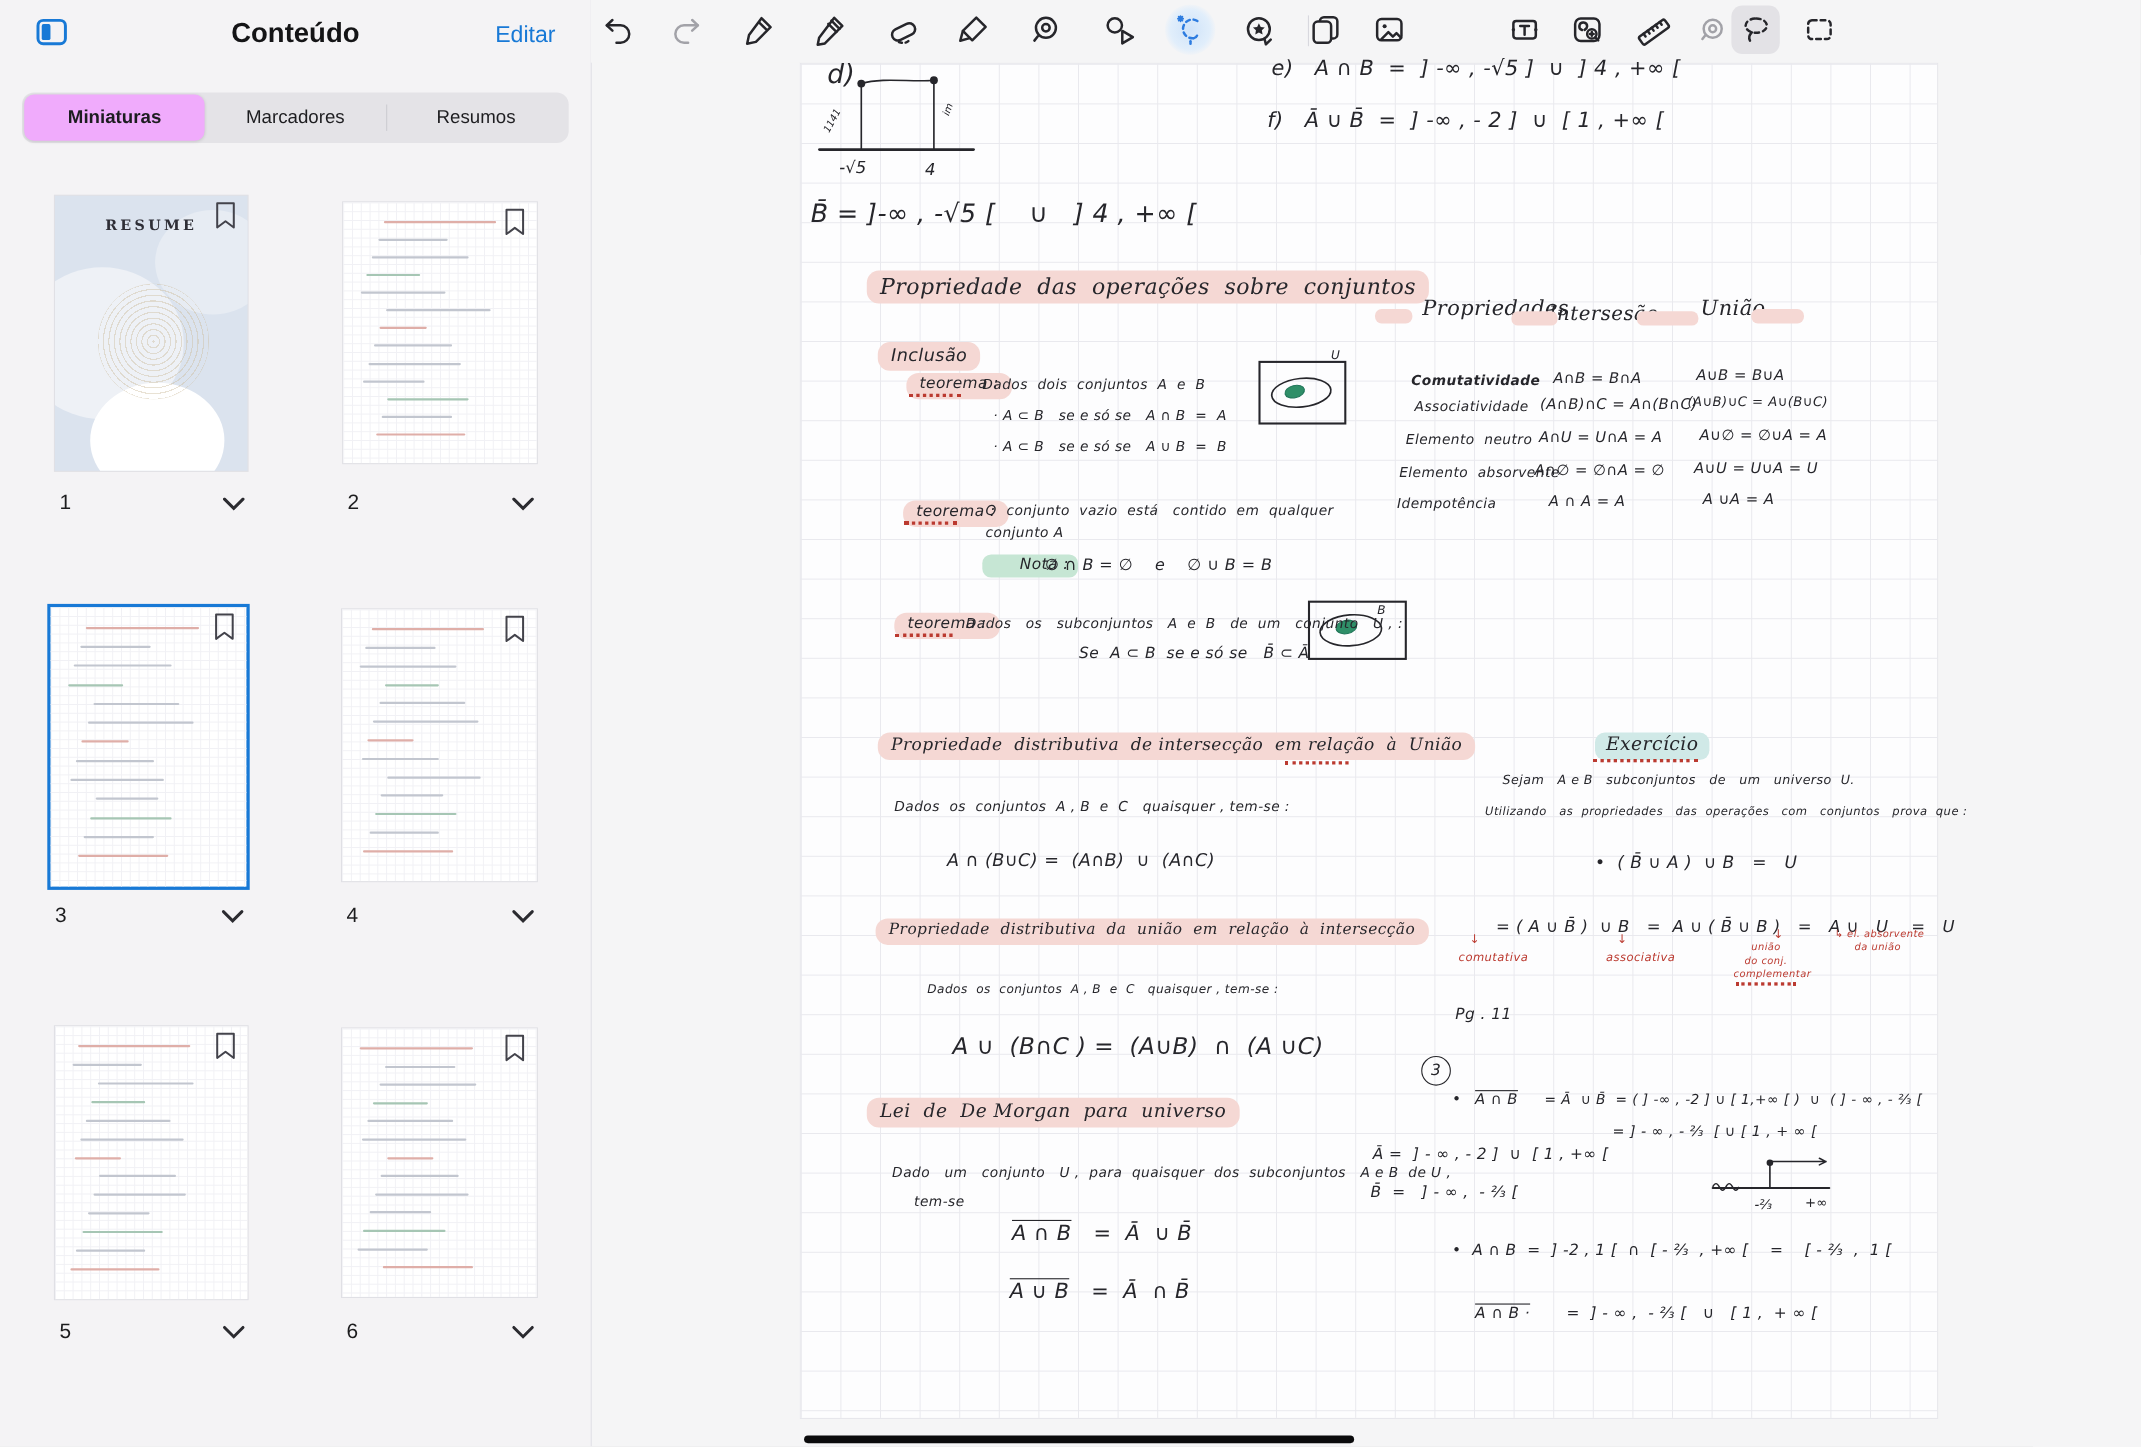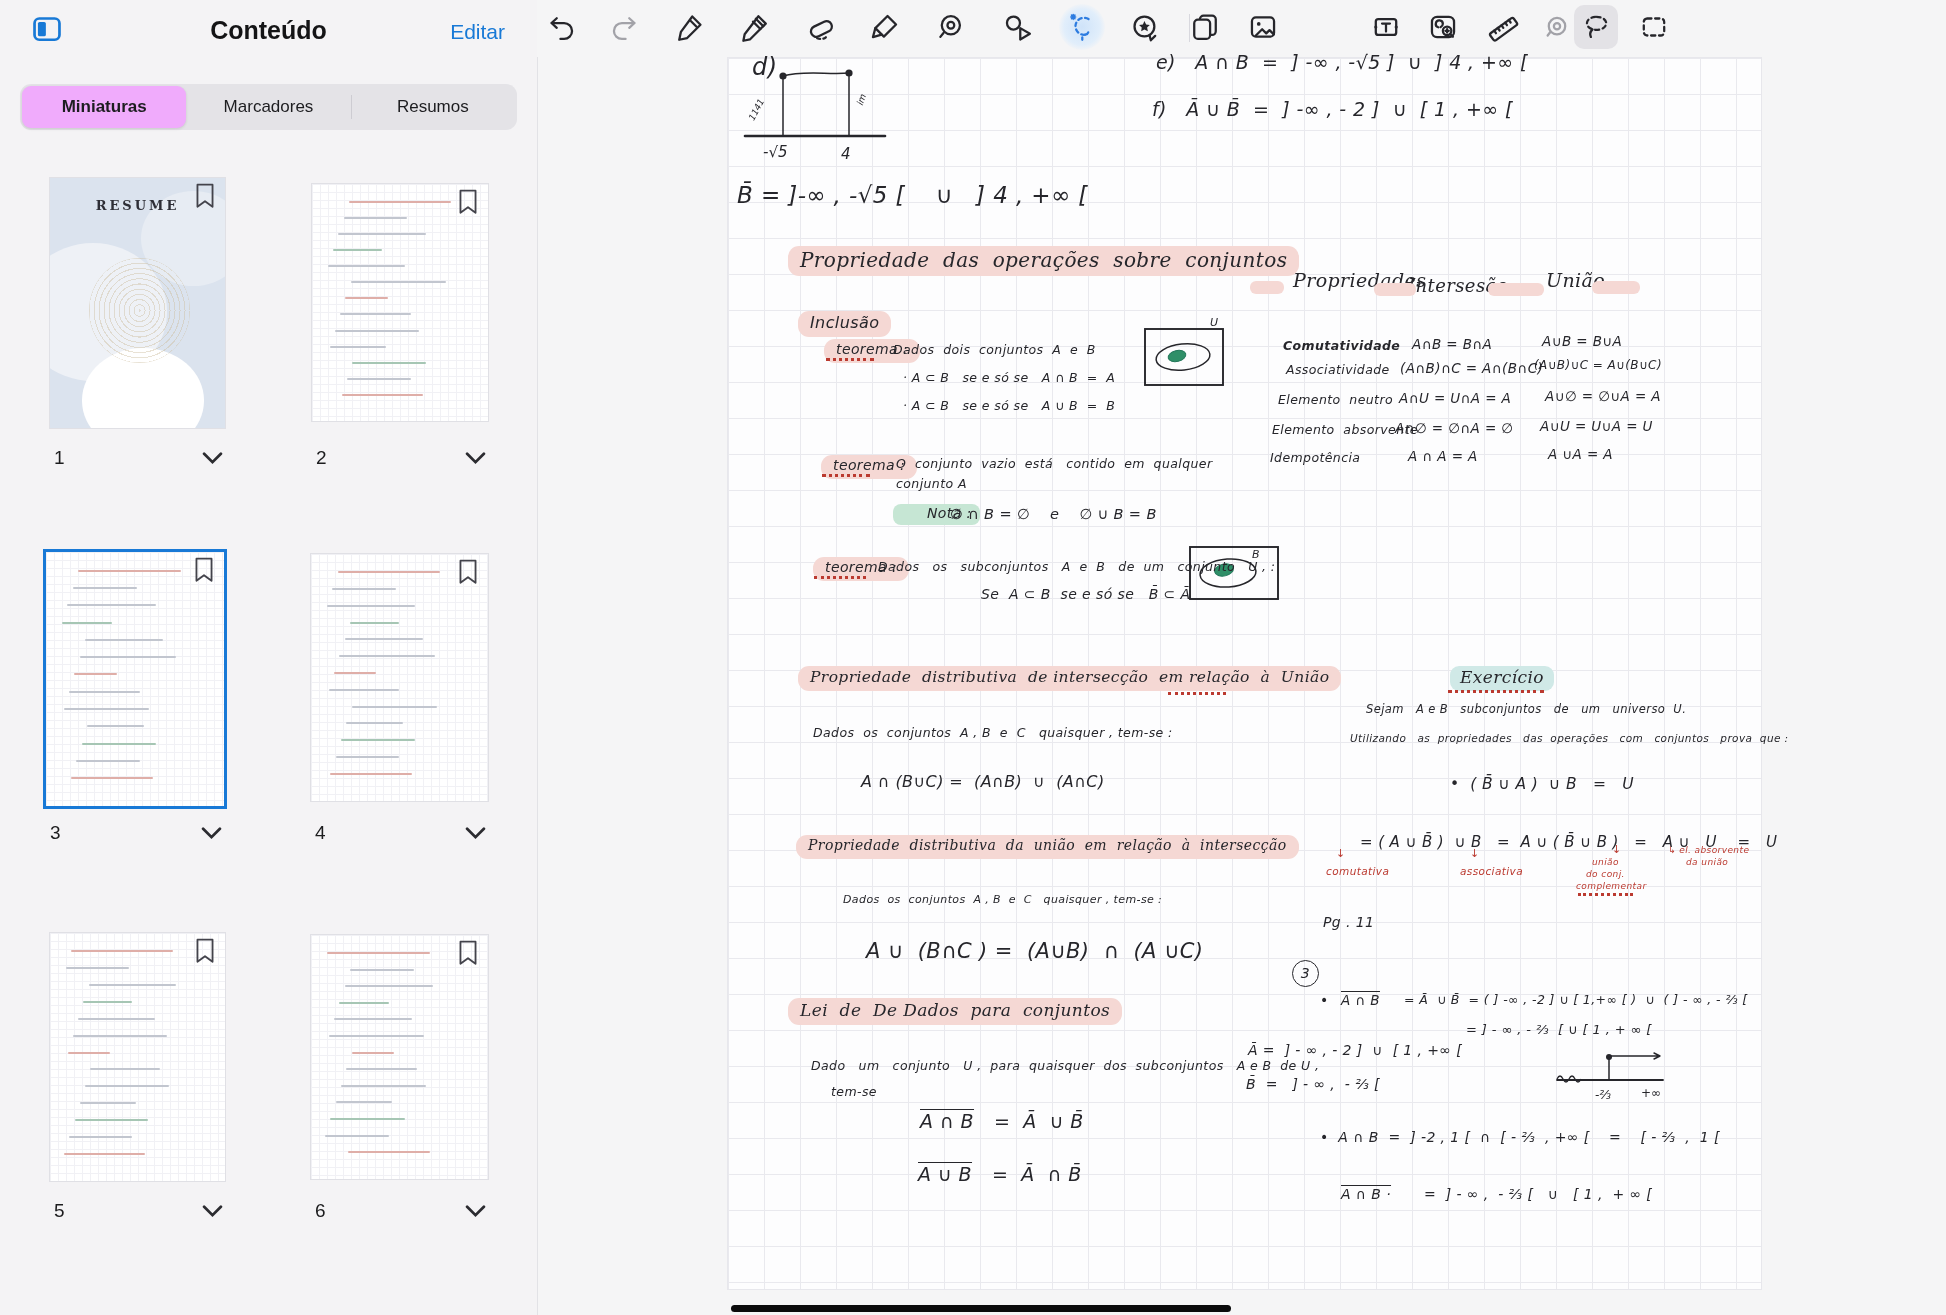--- a/index.html
+++ b/index.html
@@ -438,21 +438,21 @@
       <div class="note" style="left: 1534px; top: 359px; font-size: 12px;">(A∪B)∪C = A∪(B∪C)</div>
       <div class="note" style="left: 1545px; top: 389px; font-size: 13.5px;">A∪∅ = ∅∪A = A</div>
       <div class="note" style="left: 1540px; top: 419px; font-size: 13.5px;">A∪U = U∪A = U</div>
       <div class="note" style="left: 1548px; top: 447px; font-size: 13.5px;">A ∪A = A</div>
       <div class="note script hl-pink" style="left: 798px; top: 666px; font-size: 15.5px;">Propriedade  distributiva  de intersecção  em relação  à  União</div>
       <div class="note" style="left: 813px; top: 726px; font-size: 12.5px;">Dados  os  conjuntos  A , B  e  C   quaisquer , tem-se :</div>
       <div class="note" style="left: 861px; top: 773px; font-size: 16px;">A ∩ (B∪C) =  (A∩B)  ∪  (A∩C)</div>
       <div class="note script hl-pink" style="left: 796px; top: 835px; font-size: 14px;">Propriedade  distributiva  da  união  em  relação  à  intersecção</div>
       <div class="note" style="left: 843px; top: 894px; font-size: 11px;">Dados  os  conjuntos  A , B  e  C   quaisquer , tem-se :</div>
       <div class="note" style="left: 866px; top: 940px; font-size: 21px;">A ∪  (B∩C ) =  (A∪B)  ∩  (A ∪C)</div>
-      <div class="note script hl-pink" style="left: 788px; top: 998px; font-size: 17px;">Lei  de  De Dados  para  conjuntos</div>
+      <div class="note script hl-pink" style="left: 788px; top: 998px; font-size: 17px;">Lei  de  De Morgan  para  universo</div>
       <div class="note" style="left: 811px; top: 1059px; font-size: 12.5px;">Dado   um   conjunto   U ,  para  quaisquer  dos  subconjuntos   A e B  de U ,</div>
       <div class="note" style="left: 831px; top: 1085px; font-size: 12.5px;">tem-se</div>
       <div class="note ovl" style="left: 920px; top: 1111px; font-size: 19px;">A ∩ B</div>
       <div class="note" style="left: 994px; top: 1111px; font-size: 19px;">=  Ā  ∪ B̄</div>
       <div class="note ovl" style="left: 918px; top: 1164px; font-size: 19px;">A ∪ B</div>
       <div class="note" style="left: 992px; top: 1164px; font-size: 19px;">=  Ā  ∩ B̄</div>
       <div class="note script hl-teal" style="left: 1450px; top: 666px; font-size: 17px;">Exercício</div>
       <div class="note" style="left: 1366px; top: 703px; font-size: 11.5px;">Sejam   A e B   subconjuntos   de   um   universo  U.</div>
       <div class="note" style="left: 1350px; top: 733px; font-size: 10.5px;">Utilizando   as  propriedades   das  operações   com   conjuntos   prova  que :</div>
       <div class="note" style="left: 1450px; top: 776px; font-size: 15.5px;">•  ( B̄ ∪ A )  ∪ B   =   U</div>

